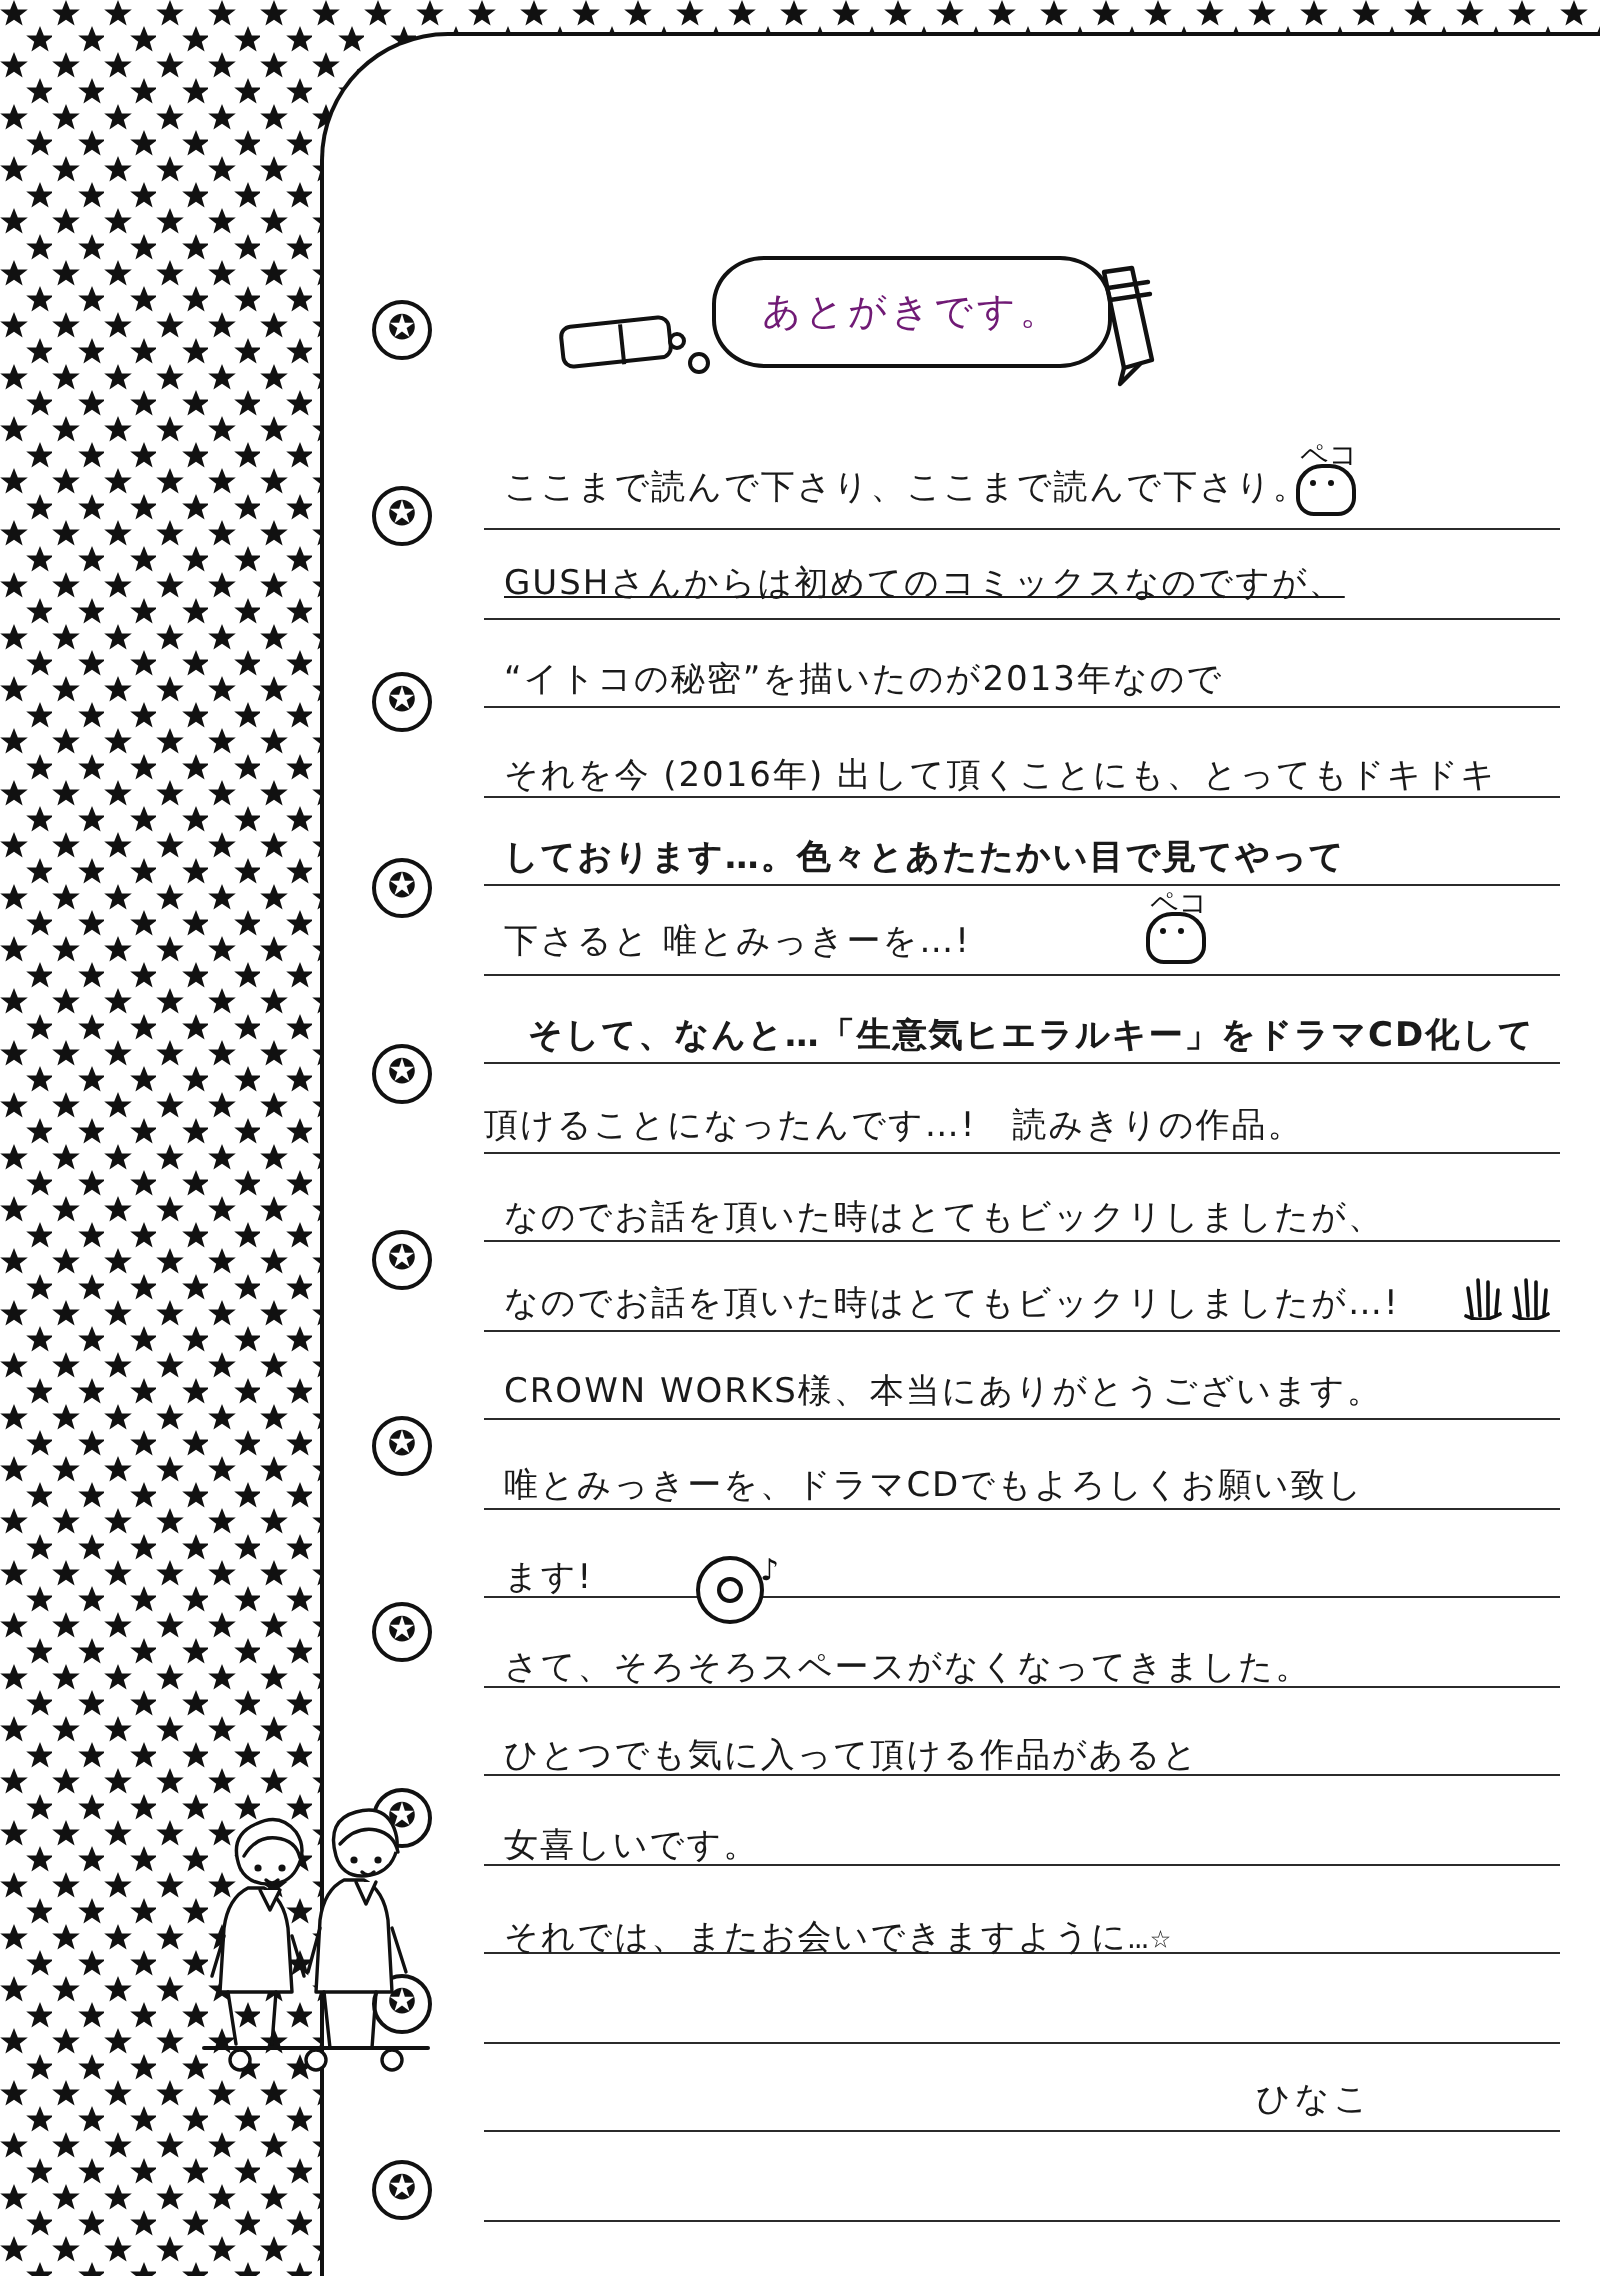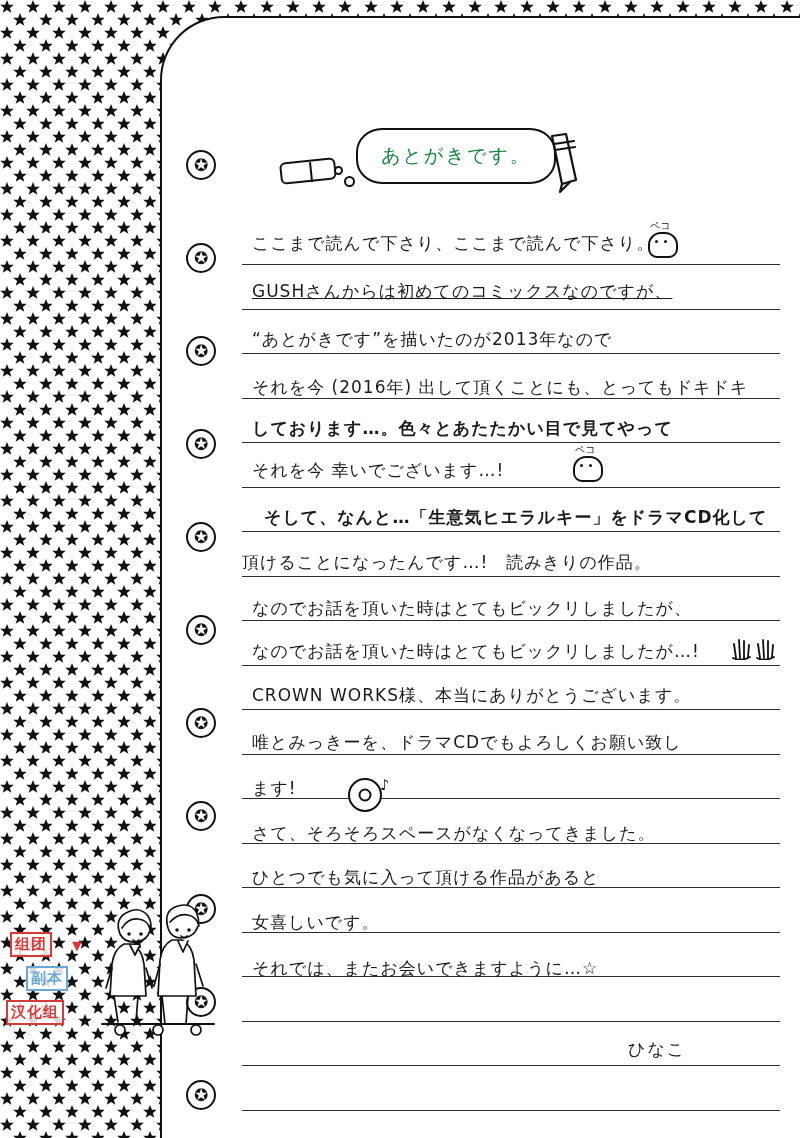--- a/index.html
+++ b/index.html
@@ -127,21 +127,21 @@
     border: 2.5px solid #111;
     border-radius: 26px / 24px;
     background: #fff;
     display: flex;
     align-items: center;
     justify-content: center;
   }
   .bubble span {
     font-size: 19px;
     letter-spacing: 2px;
-    color: #15803d;
+    color: #701a75;
   }
   .bubble-dot {
     position: absolute;
     border: 2px solid #111;
     border-radius: 50%;
     background: #fff;
   }
 
   
   .eraser {
@@ -195,21 +195,21 @@
   .ghost .eye {
     position: absolute;
     top: 12px;
     width: 3px; height: 3px;
     background: #111;
     border-radius: 50%;
   }
   .ghost .peko {
     position: absolute;
     left: 2px; top: -9px;
-    font-size: 10px;
+    font-size: 14px;
     color: #111;
     white-space: nowrap;
     font-family: Liberation Mono, monospace;
   }
 
   
   .hands {
     position: absolute;
     font-size: 18px;
     color: #111;
@@ -427,35 +427,35 @@
       </g>
     </svg>
   </div>
 
   <div class="cd"></div>
   <div class="cd-note">♪</div>
 
   <div id="lines">
       <div class="hand hand-line" style="top: 232px; left: 252px;">ここまで読んで下さり、ここまで読んで下さり。</div>
       <div class="hand hand-line" style="top: 280px; left: 252px; text-decoration: underline;">GUSHさんからは初めてのコミックスなのですが、</div>
-      <div class="hand hand-line" style="top: 328px; left: 252px;">“あとがきです”を描いたのが2013年なので</div>
+      <div class="hand hand-line" style="top: 328px; left: 252px;">“イトコの秘密”を描いたのが2013年なので</div>
       <div class="hand hand-line" style="top: 376px; left: 252px;">それを今 (2016年) 出して頂くことにも、とってもドキドキ</div>
       <div class="hand hand-line" style="top: 417px; left: 252px; font-weight: bold;">しております…。色々とあたたかい目で見てやって</div>
-      <div class="hand hand-line" style="top: 459px; left: 252px;">それを今 幸いでございます…!</div>
+      <div class="hand hand-line" style="top: 459px; left: 252px;">下さると 唯とみっきーを…!</div>
       <div class="hand hand-line" style="top: 506px; left: 264px; font-weight: bold;">そして、なんと…「生意気ヒエラルキー」をドラマCD化して</div>
       <div class="hand hand-line" style="top: 551px; left: 242px;">頂けることになったんです…!　読みきりの作品。</div>
       <div class="hand hand-line" style="top: 597px; left: 252px;">なのでお話を頂いた時はとてもビックリしましたが、</div>
       <div class="hand hand-line" style="top: 640px; left: 252px;">なのでお話を頂いた時はとてもビックリしましたが…!</div>
       <div class="hand hand-line" style="top: 684px; left: 252px;">CROWN WORKS様、本当にありがとうございます。</div>
       <div class="hand hand-line" style="top: 731px; left: 252px;">唯とみっきーを、ドラマCDでもよろしくお願い致し</div>
       <div class="hand hand-line" style="top: 777px; left: 252px;">ます!</div>
       <div class="hand hand-line" style="top: 822px; left: 252px;">さて、そろそろスペースがなくなってきました。</div>
       <div class="hand hand-line" style="top: 866px; left: 252px;">ひとつでも気に入って頂ける作品があると</div>
       <div class="hand hand-line" style="top: 911px; left: 252px;">女喜しいです。</div>
-      <div class="hand hand-line" style="top: 957px; left: 252px;">それでは、またお会いできますように…☆</div>
+      <div class="hand hand-line" style="top: 957px; left: 252px; font-family: Liberation Mono, monospace;">それでは、またお会いできますように…☆</div>
     </div>
 
   <div class="signature">ひなこ</div>
 
   <div class="chibi">
     <svg width="132" height="142" viewBox="0 0 132 142" xmlns="http://www.w3.org/2000/svg">
       <g fill="#fff" stroke="#111" stroke-width="1.7" stroke-linejoin="round" stroke-linecap="round">
 
         <path d="M24 36 q-6 -16 8 -22 q12 -6 20 4 q6 9 0 19 q-4 7 -14 7 q-10 0 -14 -8 z"></path>
         <path d="M26 30 q6 -10 16 -9 q10 1 12 10"></path>
@@ -478,20 +478,14 @@
         <path d="M66 98 l3 28 M92 98 l-2 28"></path>
 
         <path d="M6 126 l112 0" stroke-width="2"></path>
         <circle cx="24" cy="132" r="5"></circle>
         <circle cx="62" cy="132" r="5"></circle>
         <circle cx="100" cy="132" r="5"></circle>
       </g>
     </svg>
   </div>
 
-  <div class="stamp">
-    <div class="s-box" style="left:4px; top:6px;">组团</div>
-    <div class="s-box" style="left:20px; top:40px; border-color:#6aa7d8; color:#6aa7d8;">副本</div>
-    <div class="s-box" style="left:0px; top:74px;">汉化组</div>
-    <div style="position:absolute; left:66px; top:12px; color:#d33b3b; font-size:13px;">▼</div>
-  </div>
 
 </div>
 
 </body></html>

